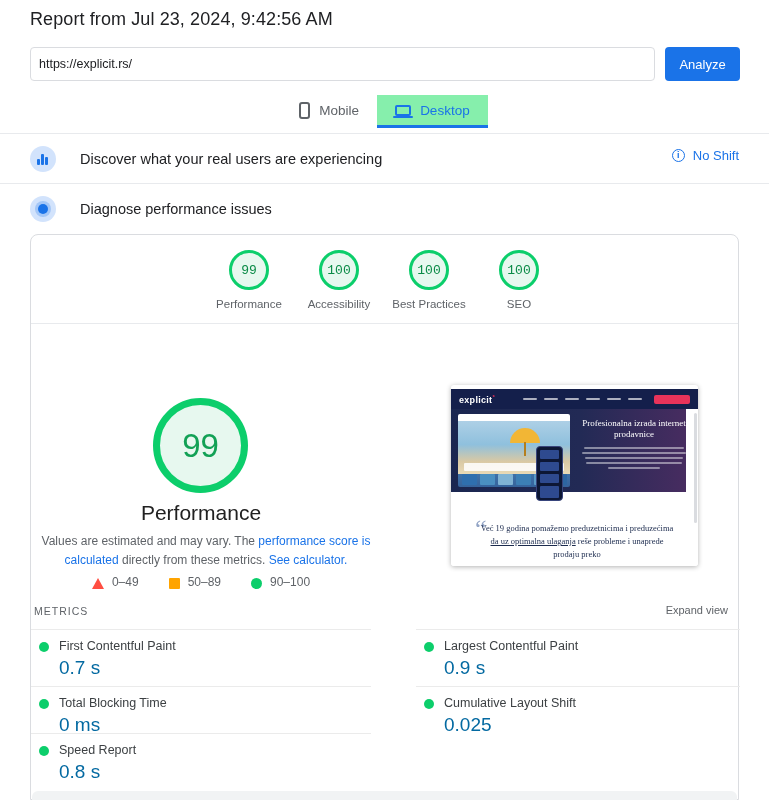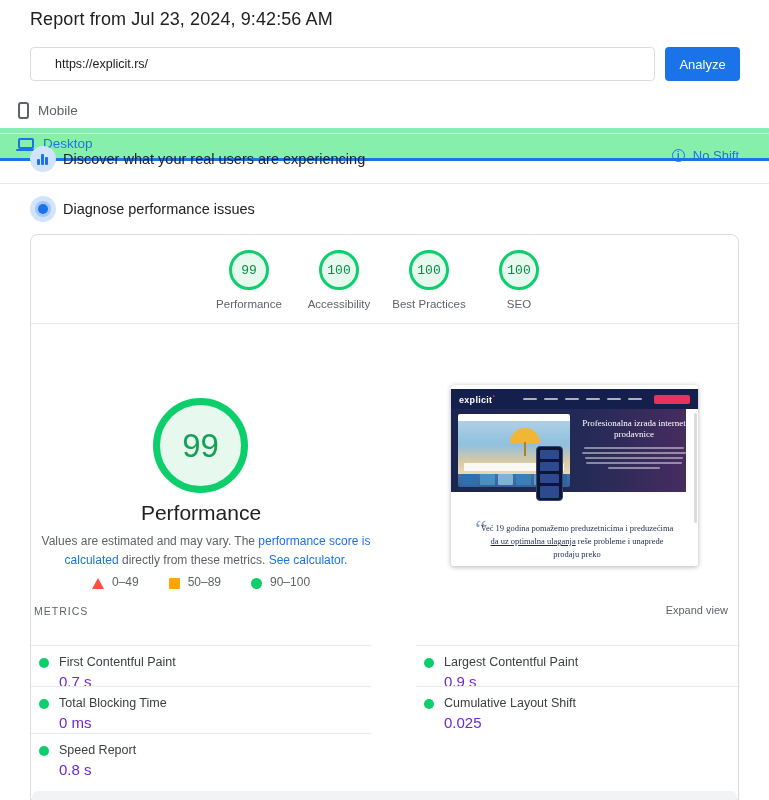--- a/index.html
+++ b/index.html
@@ -3,40 +3,40 @@
 <meta charset="utf-8">
 <style>
   * { margin:0; padding:0; box-sizing:border-box; }
   html,body { width:769px; height:800px; background:#fff; font-family:"Liberation Sans", sans-serif; overflow:hidden; position:relative; }
   .abs { position:absolute; }
 
   
   .report-title { left:30px; top:9px; font-size:18px; font-weight:500; color:#202124; letter-spacing:.1px; }
 
   
-  .url-input { left:30px; top:47px; width:625px; height:34px; border:1px solid #dadce0; border-radius:4px; padding:0 24px; font-size:12.5px; color:#202124; font-family:"Liberation Sans",sans-serif; outline:none; }
+  .url-input { left:30px; top:47px; width:625px; height:34px; border:1px solid #dadce0; border-radius:4px; padding:0 8px; font-size:12.5px; color:#202124; font-family:"Liberation Sans",sans-serif; outline:none; }
   .analyze-btn { left:665px; top:47px; width:75px; height:34px; background:#1a73e8; color:#fff; border:none; border-radius:4px; font-size:13px; font-weight:500; font-family:"Liberation Sans",sans-serif; cursor:pointer; }
 
   
-  .tabs { left:0; top:95px; width:769px; display:flex; justify-content:center;flex-direction:column; }
+  .tabs { left:0; top:95px; width:769px; display:flex; justify-content:center; }
   .tab { display:flex; align-items:center; gap:9px; height:33px; padding:0 18px; font-size:13.5px; font-weight:500; color:#5f6368; cursor:pointer; border-bottom:3px solid transparent; }
   .tab.active { background:#86efac; color:#1a73e8; border-bottom:3px solid #1a73e8; }
   .phone-icon { width:11px; height:17px; border:2px solid #5f6368; border-radius:3px; }
   .laptop-icon { width:16px; height:11px; border:2px solid #1a73e8; border-radius:2px; position:relative; }
   .laptop-icon::after { content:""; position:absolute; left:-4px; right:-4px; bottom:-4px; height:2px; background:#1a73e8; border-radius:1px; }
 
   .divider { left:0; width:769px; height:1px; background:#e8eaed; }
 
   
   .section-row { left:30px; right:30px; display:flex; align-items:center; }
   .round-icon { width:26px; height:26px; border-radius:50%; background:#d2e3fc; position:relative; flex:0 0 auto; }
   .bars { position:absolute; left:7px; bottom:7px; display:flex; align-items:flex-end; gap:1.5px; }
   .bars i { display:block; width:2.5px; background:#1a73e8; border-radius:1px; }
   .dot-gauge { position:absolute; left:8px; top:8px; width:10px; height:10px; border-radius:50%; background:#1a73e8; box-shadow:0 0 0 3px rgba(26,115,232,.25); }
-  .section-title { margin-left:7px; font-size:14.5px; color:#202124; }
+  .section-title { margin-left:24px; font-size:14.5px; color:#202124; }
   .no-data { position:absolute; right:30px; top:148px; display:flex; align-items:center; gap:8px; color:#1a73e8; font-size:13px; font-weight:500; cursor:pointer; }
   .info-icon { width:13px; height:13px; border:1.5px solid #1a73e8; border-radius:50%; font-size:9px; line-height:11px; text-align:center; font-weight:700; }
 
   
   .card { left:30px; top:234px; width:709px; height:566px; border:1px solid #dadce0; border-radius:8px 8px 0 0; background:#fff; }
 
   .scores-row { position:absolute; left:173px; top:15px; display:flex; }
   .score-item { width:90px; text-align:center; cursor:pointer; }
   .score-circle { width:40px; height:40px; margin:0 auto; border:3px solid #0cce6b; background:#e7f8ef; border-radius:50%; display:flex; align-items:center; justify-content:center; font-family:"Liberation Mono","DejaVu Sans Mono",monospace; font-size:13px; color:#0a8a46; }
   .score-label { margin-top:8px; font-size:11.5px; color:#5f6368; }
@@ -79,24 +79,24 @@
   .quote-text { position:absolute; left:28px; top:30px; width:196px; text-align:center; font-family:"Liberation Serif",serif; font-size:8.5px; line-height:1.55; color:#1c2b4e; }
   .quote-text a { color:#1c2b4e; text-decoration:underline; }
   .thumb-scrollbar { position:absolute; right:1px; top:28px; width:3px; height:110px; background:#dadce0; border-radius:2px; }
 
   
   .metrics-heading { position:absolute; left:3px; top:370px; font-size:10.5px; letter-spacing:1px; color:#5f6368; }
   .expand-view { position:absolute; right:10px; top:369px; font-size:11px; color:#5f6368; cursor:pointer; }
   .metric-cell { position:absolute; border-top:1px solid #ebebeb; padding:9px 0 0 28px; }
   .metric-cell .mdot { position:absolute; left:8px; top:12px; width:10px; height:10px; border-radius:50%; background:#0cce6b; }
   .metric-label { font-size:12.5px; color:#3c4043; }
-  .metric-value { margin-top:4px; font-size:15px; color:#6d28d9; }
+  .metric-value { margin-top:4px; font-size:19px; color:#0369a1; }
   .col-l { left:0; width:340px; }
   .col-r { left:385px; width:324px; }
-  .row-1 { top:394px;margin-top:16px; }
+  .row-1 { top:394px; }
   .row-2 { top:443px;margin-top:8px; }
   .row-3 { top:498px; }
   .collapsed-bar { position:absolute; left:1px; right:1px; top:556px; height:10px; background:#f1f3f4; border-radius:6px 6px 0 0; }
 </style>
 </head>
 <body>
 
 <div class="abs report-title">Report from Jul 23, 2024, 9:42:56 AM</div>
 
 <input class="abs url-input" value="https://explicit.rs/" style="">

